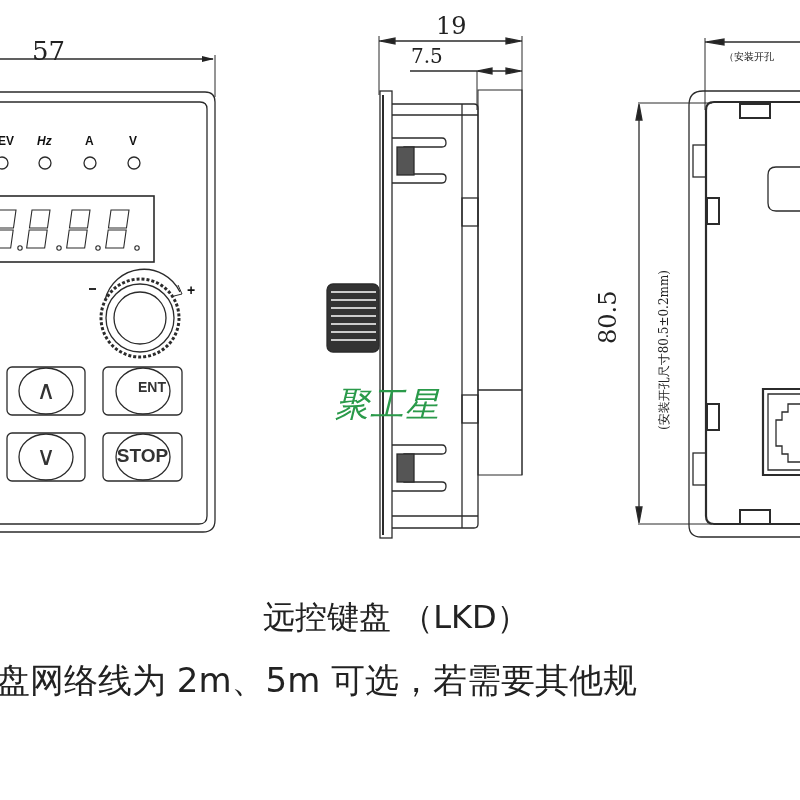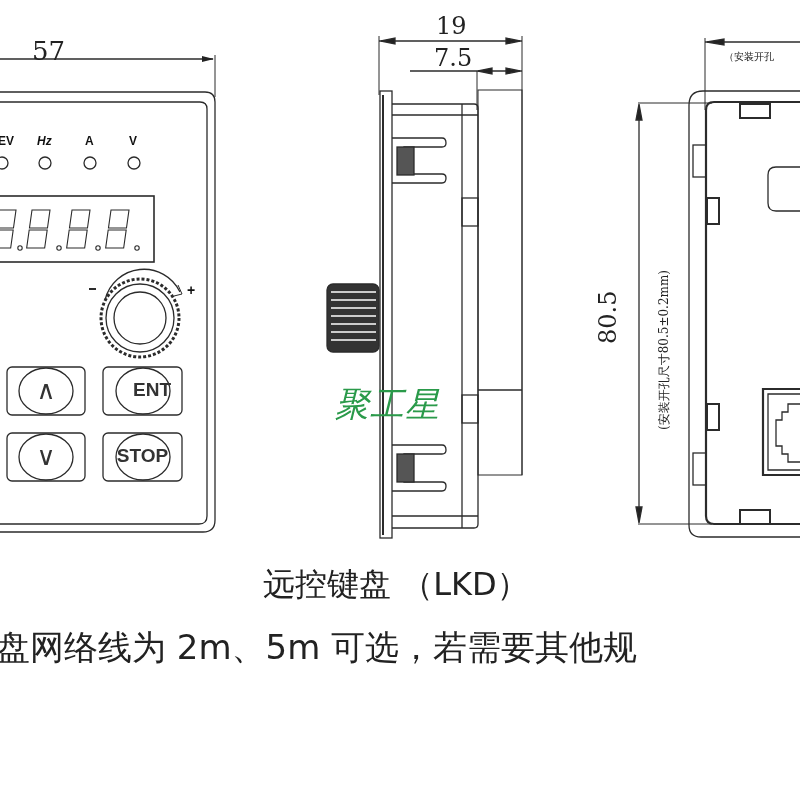--- a/index.html
+++ b/index.html
@@ -1,21 +1,21 @@
 <!DOCTYPE html>
 <html><head>
 <meta charset="utf-8">
 <style>
   html, body { margin:0; padding:0; background:#ffffff; }
   body { width:800px; height:800px; position:relative; overflow:hidden;
          font-family:"DejaVu Sans", sans-serif; color:#1a1a1a; }
   .abs { position:absolute; }
   svg.draw { position:absolute; left:0; top:0; }
   .dim-text { font-family:"DejaVu Serif", serif; color:#222; }
-  .caption { font-family:"DejaVu Sans", sans-serif; color:#222; white-space:nowrap; }
+  .caption { font-family:"DejaVu Sans", sans-serif; color:#222; white-space:nowrap;margin-top:33px; }
   .led-label { font-family:"Liberation Sans", sans-serif; font-weight:bold; font-size:12px; color:#111; }
   .btn-label { font-family:"Liberation Sans", sans-serif; font-weight:bold; color:#333; }
   .watermark { font-family:"DejaVu Sans", sans-serif; font-weight:normal; font-style:italic;
                color:#2a9a4a; font-size:34px; letter-spacing:1px; }
 </style>
 </head>
 <body>
 
 <svg class="draw" width="800" height="800" viewBox="0 0 800 800">
   <defs>
@@ -165,31 +165,31 @@
 
 <div class="abs" style="left:0; top:196px; width:154px; height:66px;"></div>
 
 <div class="abs" style="left:101px; top:279px; width:78px; height:78px; border-radius:50%;"></div>
 <div class="abs led-label" style="left:187px; top:282px; font-size:14px;">+</div>
 
 <div class="abs" style="left:7px; top:367px; width:78px; height:48px;">
   <div class="abs btn-label" style="left:0; top:8px; width:78px; text-align:center; font-size:26px; font-weight:normal;">∧</div>
 </div>
 <div class="abs" style="left:103px; top:367px; width:79px; height:48px;">
-  <div class="abs btn-label" style="left:0; top:12px; width:98px; text-align:center; font-size:19px;">ENT</div>
+  <div class="abs btn-label" style="left:0; top:12px; width:98px; text-align:center; font-size:14px;">ENT</div>
 </div>
 <div class="abs" style="left:7px; top:433px; width:78px; height:48px;">
   <div class="abs btn-label" style="left:0; top:8px; width:78px; text-align:center; font-size:26px; font-weight:normal;">∨</div>
 </div>
 <div class="abs" style="left:103px; top:433px; width:79px; height:61px;">
   <div class="abs btn-label" style="left:0; top:12px; width:79px; text-align:center; font-size:19px;">STOP</div>
 </div>
 
 <div class="abs dim-text" style="left:436px; top:12px; font-size:24px;">19</div>
-<div class="abs dim-text" style="left:434px; top:44px; font-size:24px;">7.5</div>
+<div class="abs dim-text" style="left:411px; top:44px; font-size:20px;">7.5</div>
 <div class="abs watermark" style="left:335px; top:382px;">聚工星</div>
 
 <div class="abs dim-text" style="left:724px; top:50px; font-size:10px; white-space:nowrap;">（安装开孔</div>
 <div class="abs dim-text" style="left:586px; top:288px; width:60px; height:60px;">
   <div style="transform:rotate(-90deg); transform-origin:0 0; position:absolute; left:8px; top:56px; font-size:24px;">80.5</div>
 </div>
 <div class="abs dim-text" style="left:652px; top:150px; width:40px; height:300px;">
   <div style="transform:rotate(-90deg); transform-origin:0 0; position:absolute; left:4px; top:280px; font-size:12px; white-space:nowrap;">(安装开孔尺寸80.5±0.2mm)</div>
 </div>
 

